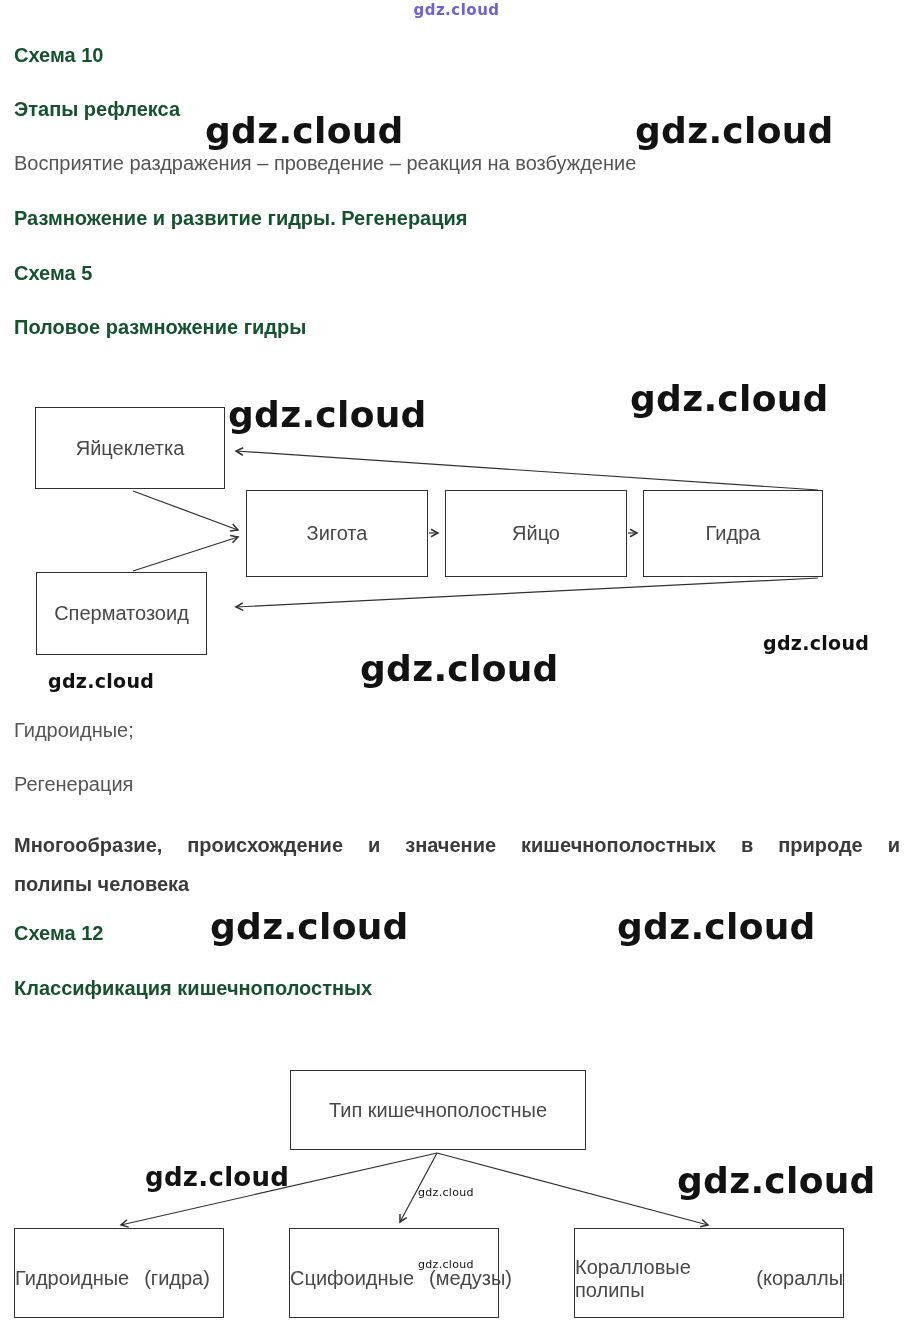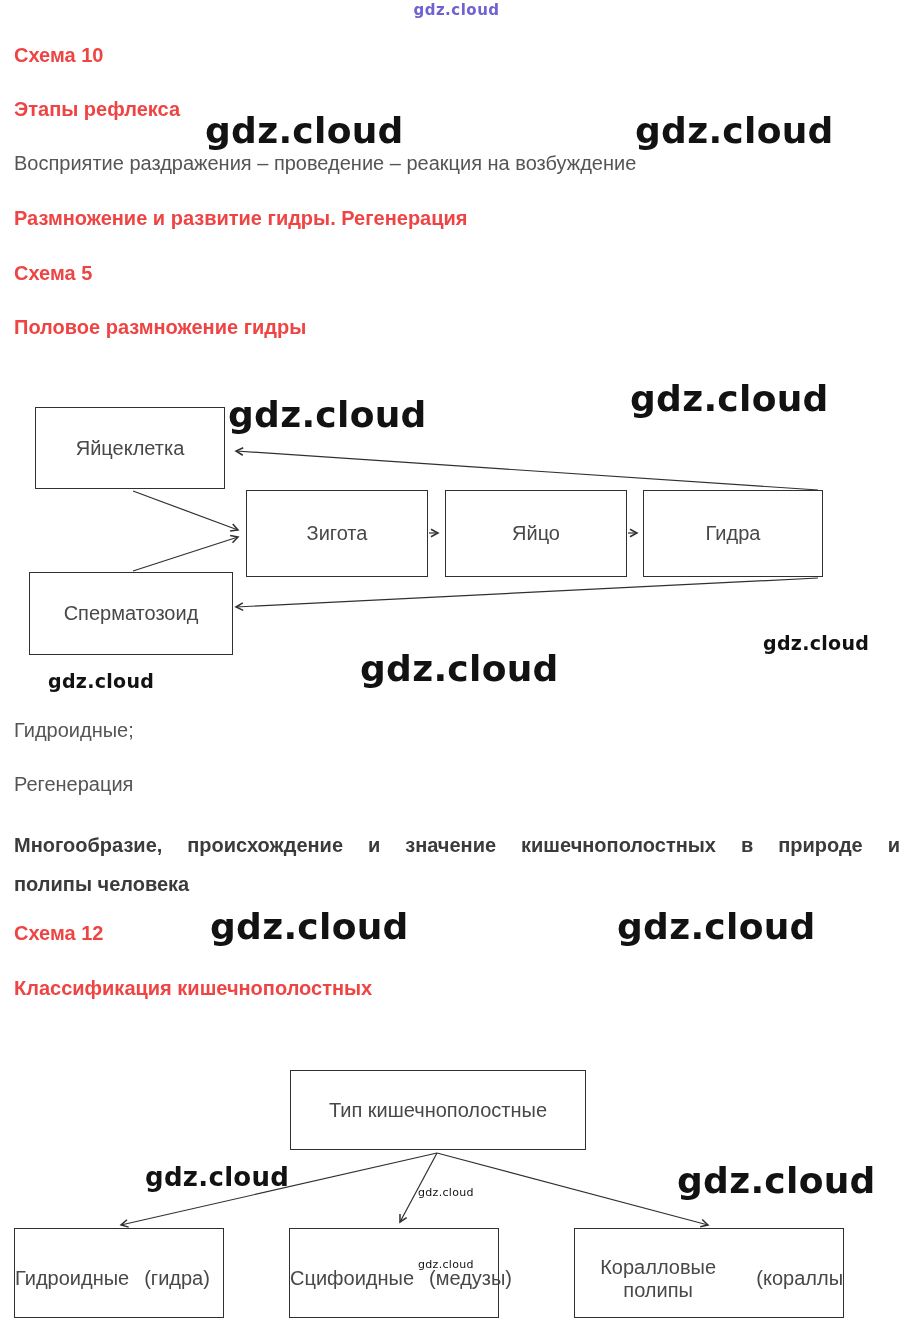--- a/index.html
+++ b/index.html
@@ -3,35 +3,35 @@
 <meta charset="utf-8">
 <style>
   * { margin:0; padding:0; box-sizing:border-box; }
   html,body { background:#ffffff; }
   #page {
     position:relative; width:913px; height:1326px; background:#ffffff;
     overflow:hidden; font-family:"Liberation Sans", sans-serif;
   }
   .h {
     position:absolute; left:14px; font-weight:bold; font-size:20px;
-    color:#ef4444; white-space:nowrap;
+    color:#14532d; white-space:nowrap;
   }
   .p {
     position:absolute; left:14px; font-weight:normal; font-size:20px;
     color:#555557; white-space:nowrap;text-align:right;
   }
   .justify-block {
     position:absolute; left:14px; top:826px; width:886px;
     font-weight:bold; font-size:20px; color:#3b3b3d; line-height:39px;
   }
   .justify-line { text-align:justify; text-align-last:justify; }
   .box {
     position:absolute; border:1px solid #303030; background:transparent;
     display:flex; align-items:center; justify-content:center;
-    color:#48484a; font-size:20px; text-align:center;
+    color:#48484a; font-size:20px; 
   }
   .box-2line {
     flex-direction:row; justify-content:flex-start;
     padding-top:11px; gap:15px;
   }
   .overlay { position:absolute; pointer-events:none; }
   .overlay line { stroke:#303030; stroke-width:1.2; }
   .wm {
     position:absolute; font-family:"DejaVu Sans", sans-serif;
     font-weight:bold; color:#121212; white-space:nowrap; letter-spacing:0.3px;
@@ -72,21 +72,21 @@
   </div>
   <div class="box" style="left:246px; top:490px; width:182px; height:87px">
     <span>Зигота</span>
   </div>
   <div class="box" style="left:445px; top:490px; width:182px; height:87px">
     <span>Яйцо</span>
   </div>
   <div class="box" style="left:643px; top:490px; width:180px; height:87px">
     <span>Гидра</span>
   </div>
-  <div class="box" style="left:29px;  top:572px; width:204px; height:83px">
+  <div class="box" style="left:36px;  top:572px; width:171px; height:83px">
     <span>Сперматозоид</span>
   </div>
 
   <svg class="overlay" style="left:0; top:400px" width="913" height="280" viewBox="0 0 913 280">
     <defs>
       <marker id="ah1" viewBox="0 0 10 10" refX="8" refY="5" markerWidth="9" markerHeight="9" orient="auto">
         <path d="M1.5,1.5 L8,5 L1.5,8.5" fill="none" stroke="#303030" stroke-width="1.4"></path>
       </marker>
     </defs>
     <line x1="429" y1="133" x2="438" y2="133" marker-end="url(#ah1)"></line>

